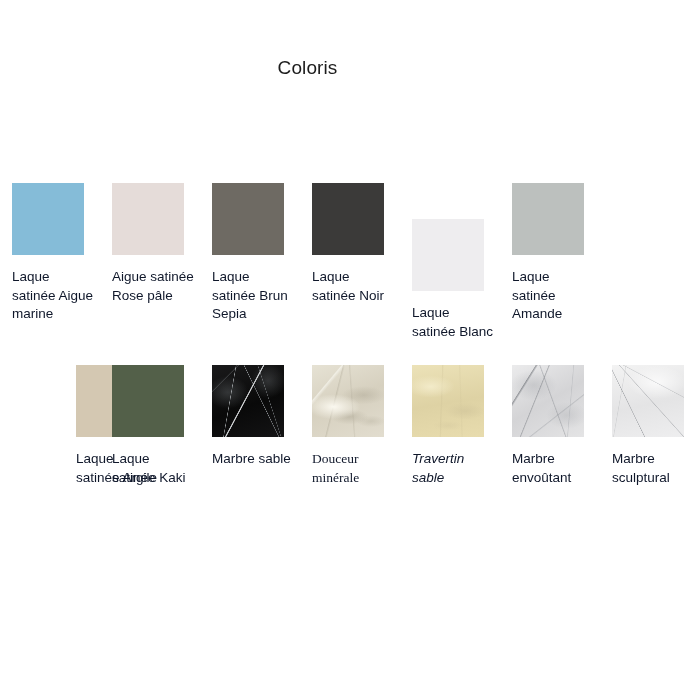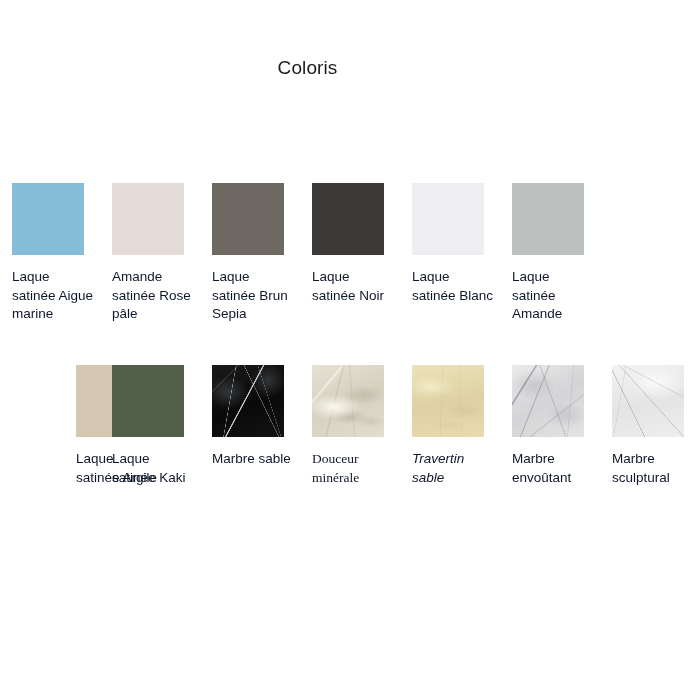--- a/index.html
+++ b/index.html
@@ -141,31 +141,31 @@
   <div class="page-title">Coloris</div>
 
   <div class="swatch-grid">
     <div class="swatch-row">
         <div class="swatch-cell" style="left: 0px;">
           <div class="swatch-chip" style="background: rgb(133, 188, 216);"></div>
           <div class="swatch-label">Laque satinée Aigue marine</div>
         </div>
         <div class="swatch-cell" style="left: 100px;">
           <div class="swatch-chip" style="background: rgb(229, 220, 217);"></div>
-          <div class="swatch-label">Amande satinée Rose pâle</div>
+          <div class="swatch-label">Aigue satinée Rose pâle</div>
         </div>
         <div class="swatch-cell" style="left: 200px;">
           <div class="swatch-chip" style="background: rgb(110, 106, 99);"></div>
           <div class="swatch-label">Laque satinée Brun Sepia</div>
         </div>
         <div class="swatch-cell" style="left: 300px;">
           <div class="swatch-chip" style="background: rgb(59, 58, 57);"></div>
           <div class="swatch-label">Laque satinée Noir</div>
         </div>
-        <div class="swatch-cell" style="left: 400px;">
+        <div class="swatch-cell" style="left: 400px; margin-top: 36px;">
           <div class="swatch-chip" style="background: rgb(238, 237, 239);"></div>
           <div class="swatch-label">Laque satinée Blanc</div>
         </div>
         <div class="swatch-cell" style="left: 500px;">
           <div class="swatch-chip" style="background: rgb(188, 192, 190);"></div>
           <div class="swatch-label">Laque satinée Amande</div>
         </div>
       </div>
     <div class="swatch-row">
         <div class="swatch-cell" style="left: 16px; margin-left: 48px;">

